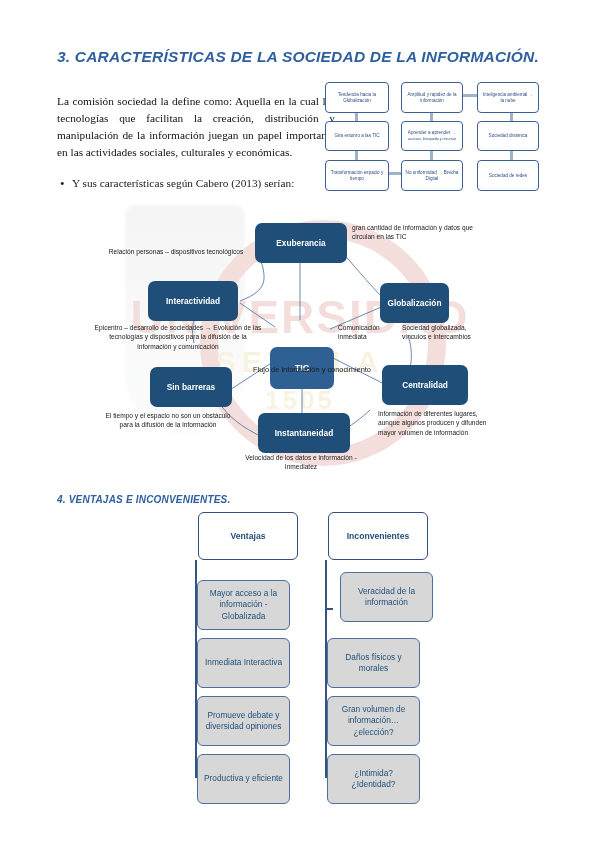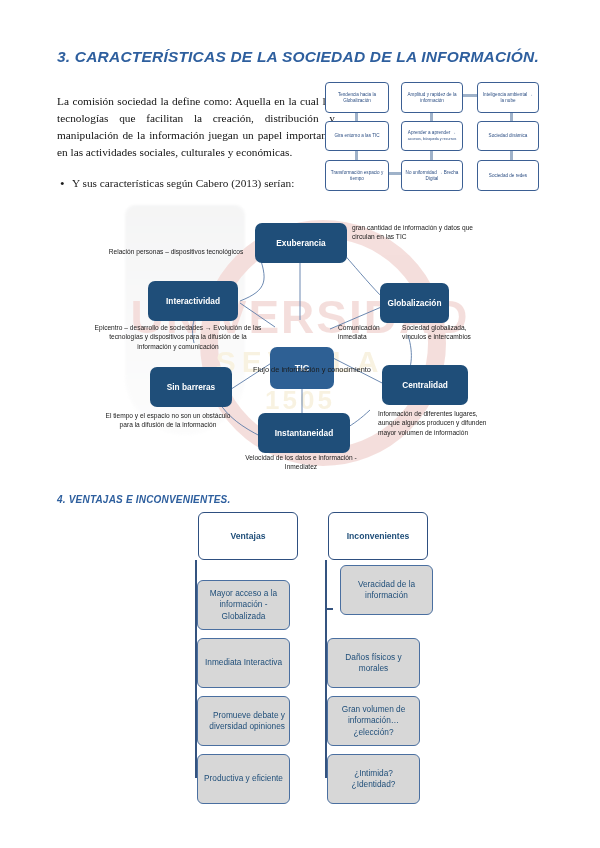--- a/index.html
+++ b/index.html
@@ -241,39 +241,39 @@
       <div class="vtick" style="left:5px;top:152px;"></div>
       <div class="vtick" style="left:5px;top:208px;"></div>
       <div class="vtick" style="left:5px;top:264px;"></div>
 
       <div class="vitem" style="position:absolute;top:68px;">
         <span>Mayor acceso a la información - Globalizada</span>
       </div>
       <div class="vitem" style="position:absolute;top:126px;">
         <span>Inmediata Interactiva</span>
       </div>
-      <div class="vitem" style="position:absolute;top:184px;text-align:right;">
+      <div class="vitem" style="position:absolute;top:184px;">
         <span>Promueve debate y diversidad opiniones</span>
       </div>
       <div class="vitem" style="position:absolute;top:242px;">
         <span>Productiva y eficiente</span>
       </div>
     </div>
 
     <div class="vcol" style="left:130px;">
       <div class="vhead">
         <span>Inconvenientes</span>
       </div>
       <div class="vline" style="left:5px;top:48px;height:216px;"></div>
       <div class="vtick" style="left:5px;top:96px;"></div>
       <div class="vtick" style="left:5px;top:152px;"></div>
       <div class="vtick" style="left:5px;top:208px;"></div>
       <div class="vtick" style="left:5px;top:264px;"></div>
 
-      <div class="vitem" style="position:absolute;top:53px;margin-left:20px;">
+      <div class="vitem" style="position:absolute;top:60px;margin-left:20px;">
         <span>Veracidad de la información</span>
       </div>
       <div class="vitem" style="position:absolute;top:126px;">
         <span>Daños físicos y morales</span>
       </div>
       <div class="vitem" style="position:absolute;top:184px;">
         <span>Gran volumen de información… ¿elección?</span>
       </div>
       <div class="vitem" style="position:absolute;top:242px;">
         <span>¿Intimida? ¿Identidad?</span>

